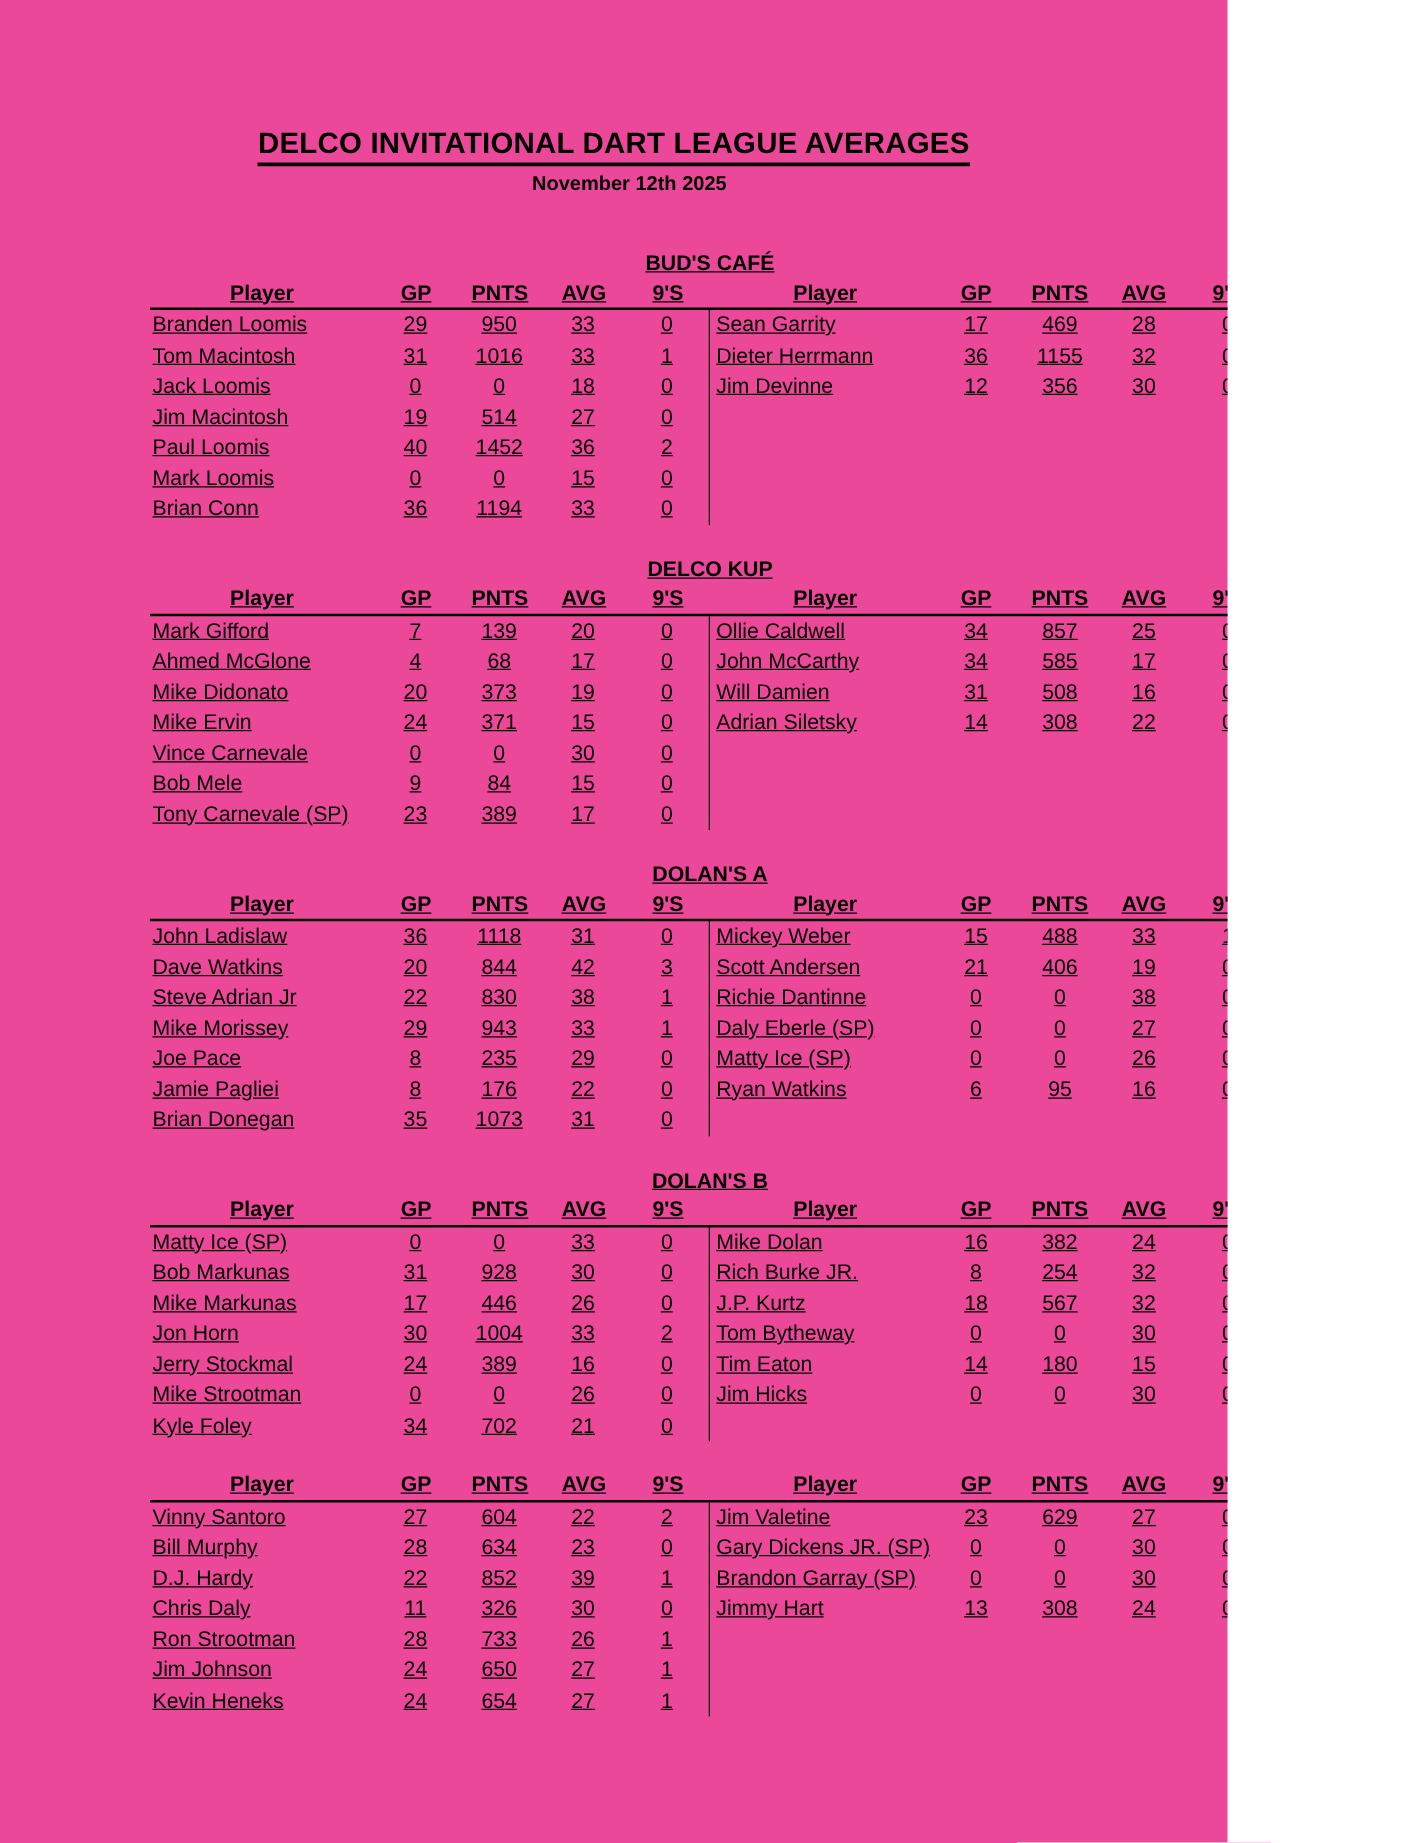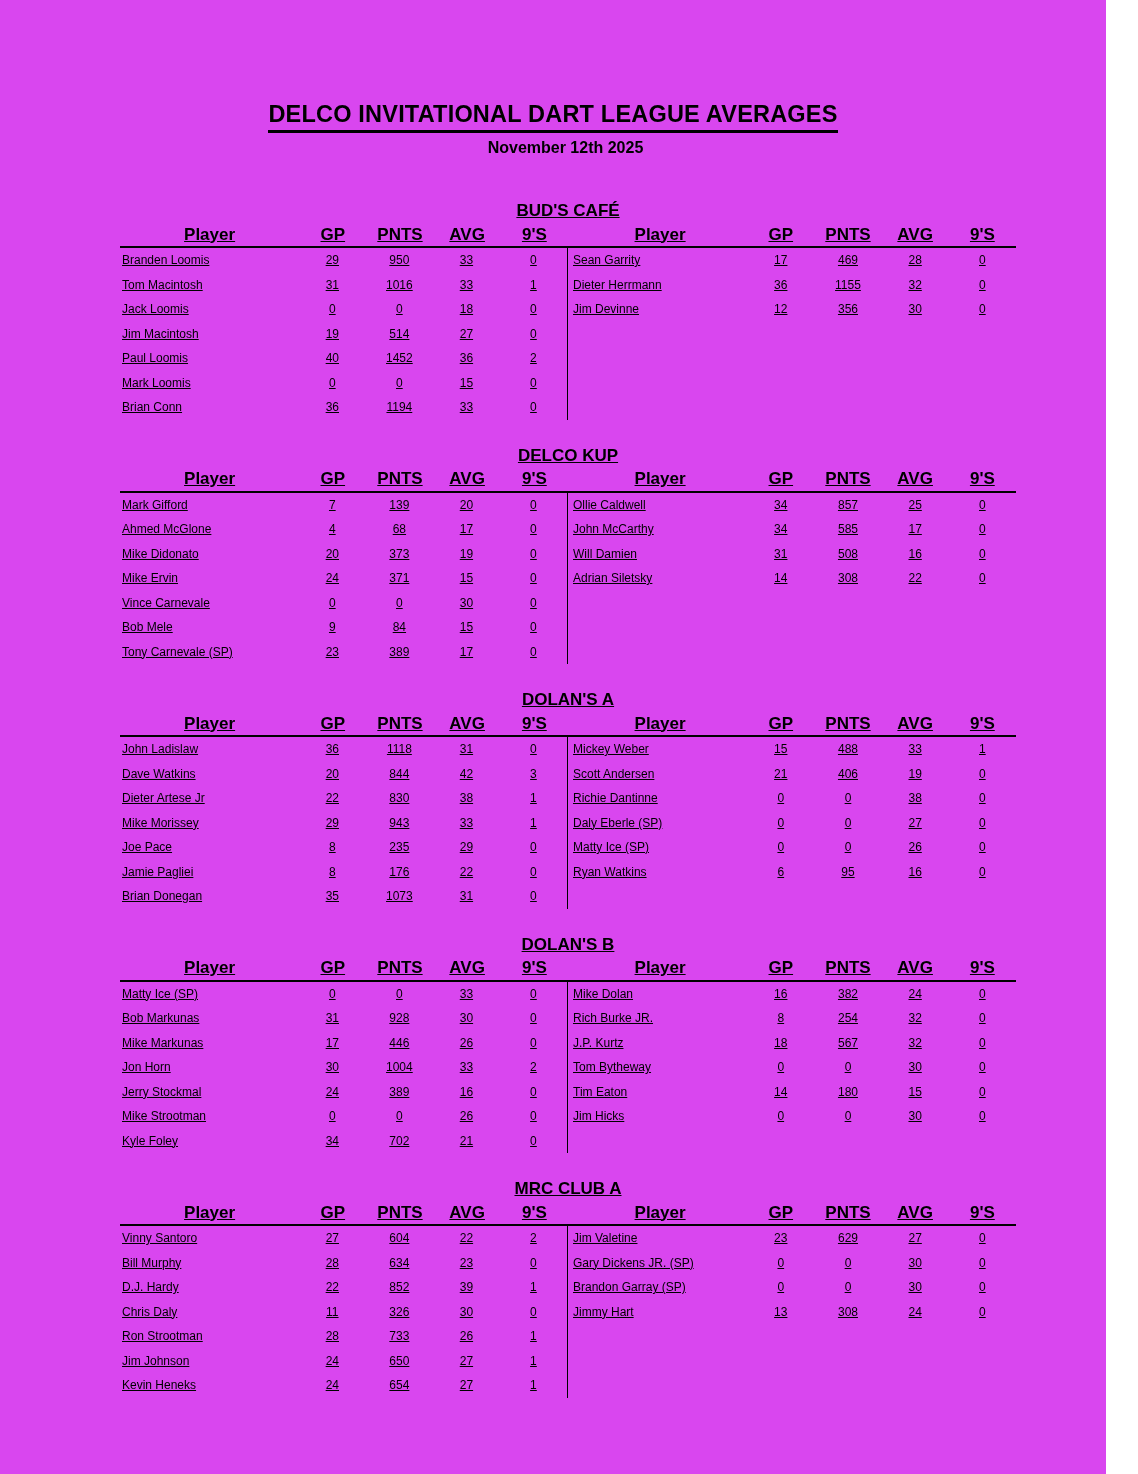--- a/index.html
+++ b/index.html
@@ -1,21 +1,21 @@
 <!DOCTYPE html>
 <html><head>
 <meta charset="utf-8">
 <style>
   * { margin:0; padding:0; box-sizing:border-box; }
   html, body { background:#ffffff; }
   .page {
     position:relative;
-    width:1106px;
+    width:982px;
     height:1474px;
-    background:#d946ef;
+    background:#ec4899;
     color:#000000;
     font-family:"Liberation Sans", sans-serif;
     overflow:hidden;
   }
   .title-block { text-align:center; padding-top:101px; }
   .main-title {
     display:inline-block;
     font-size:23.5px;
     font-weight:bold;
     letter-spacing:0.2px;
@@ -37,21 +37,21 @@
   .half { flex:1; min-width:0; }
   .hdr {
     display:flex;
     font-weight:bold;
     font-size:17px;
     height:24.5px;
     line-height:21.5px;
     border-bottom:2px solid #000000;
   }
   .half.left .rows { border-right:1.5px solid #000000; }
-  .row { display:flex; height:24.5px; line-height:24.5px; font-size:12px; }
+  .row { display:flex; height:24.5px; line-height:24.5px; font-size:17px; }
   .cell { width:15%; text-align:center; white-space:nowrap; overflow:hidden; }
   .cell.player { width:40%; text-align:left; padding-left:2px; }
   .hdr .cell.player { text-align:center; padding-left:0; }
   .half.right .cell.player { padding-left:5px; }
 </style>
 </head>
 <body>
 
 <div class="page">
   <div class="title-block">
@@ -280,21 +280,21 @@
                 <div class="cell">0</div>
               </div>
               <div class="row">
                 <div class="cell player">Dave Watkins</div>
                 <div class="cell">20</div>
                 <div class="cell">844</div>
                 <div class="cell">42</div>
                 <div class="cell">3</div>
               </div>
               <div class="row">
-                <div class="cell player">Dieter Artese Jr</div>
+                <div class="cell player">Steve Adrian Jr</div>
                 <div class="cell">22</div>
                 <div class="cell">830</div>
                 <div class="cell">38</div>
                 <div class="cell">1</div>
               </div>
               <div class="row">
                 <div class="cell player">Mike Morissey</div>
                 <div class="cell">29</div>
                 <div class="cell">943</div>
                 <div class="cell">33</div>
@@ -490,21 +490,20 @@
                 <div class="cell">0</div>
                 <div class="cell">0</div>
                 <div class="cell">30</div>
                 <div class="cell">0</div>
               </div>
             </div>
           </div>
         </div>
       </section>
       <section class="section">
-        <div class="section-title">MRC CLUB A</div>
         <div class="tables">
           <div class="half left">
             <div class="hdr">
               <div class="cell player">Player</div>
               <div class="cell">GP</div>
               <div class="cell">PNTS</div>
               <div class="cell">AVG</div>
               <div class="cell">9'S</div>
             </div>
             <div class="rows">

